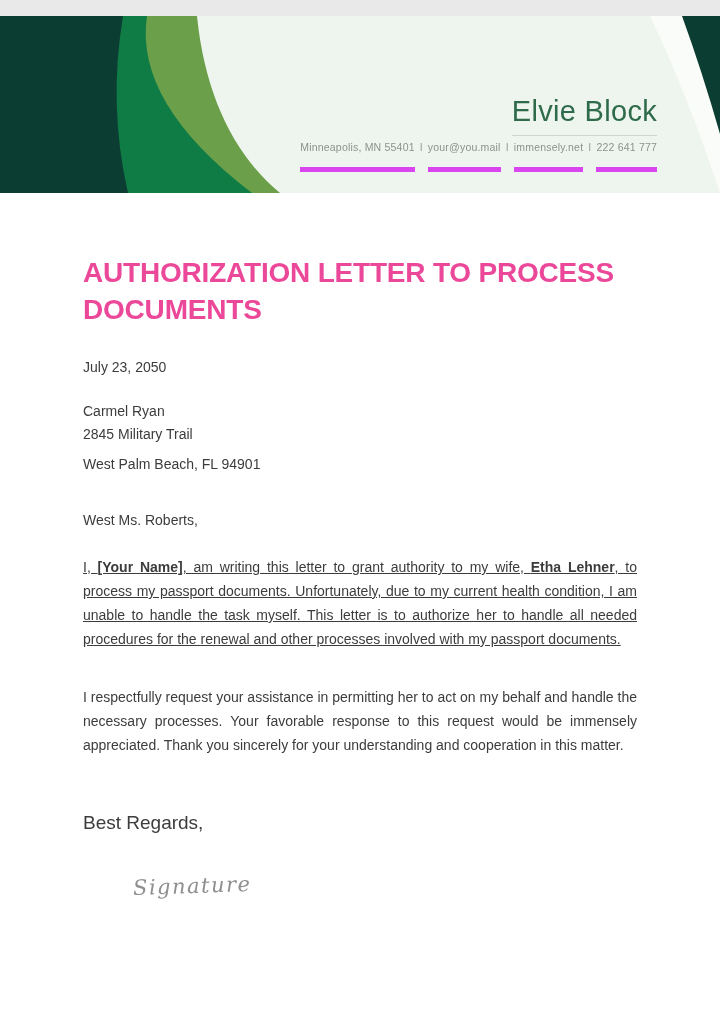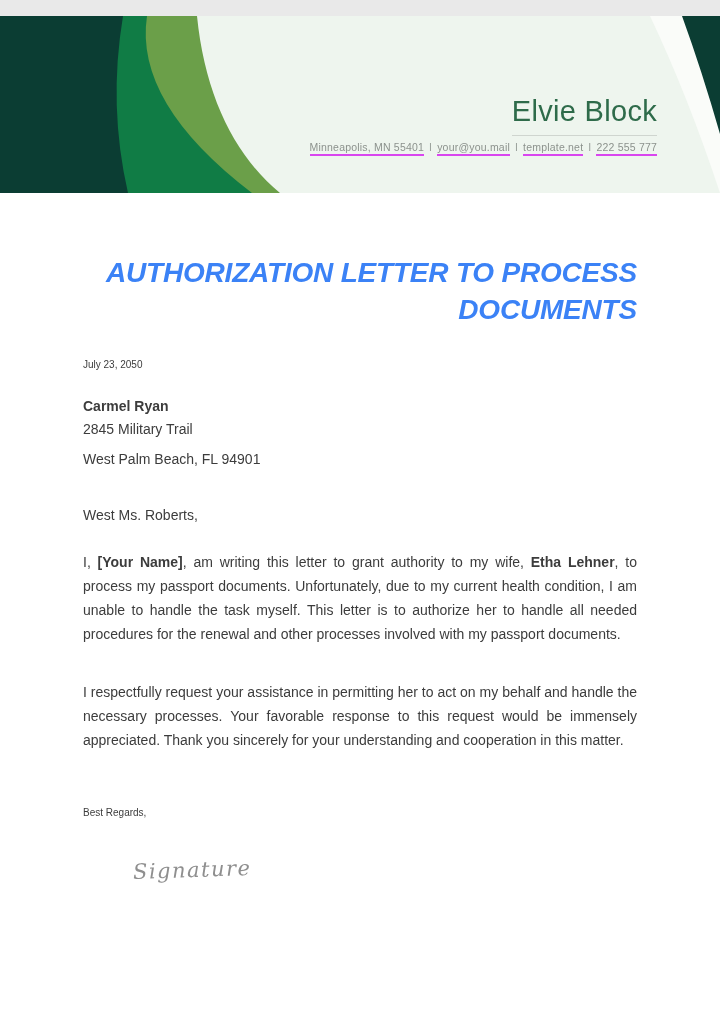--- a/index.html
+++ b/index.html
@@ -25,41 +25,40 @@
     padding-bottom:7px;
     border-bottom:1px solid #CFD5CF;
   }
   .brand-contact {
     margin-top:5px;
     font-size:10.5px;
     color:#8C928D;
     letter-spacing:0.2px;
     white-space:nowrap;
   }
-  .contact-item { border-bottom:2px solid #d946ef; padding-bottom:1px; }
+  .contact-item { border-bottom:5px solid #d946ef; padding-bottom:14px; }
   .contact-sep { margin:0 5px; color:#99A09A; }
   
   .letter { padding:61px 83px 0 83px; color:#3C3C3C; }
   .doc-title {
-    text-align:right;
+    text-align:left;
     font-size:28px; line-height:37px;
     font-weight:700;
     letter-spacing:-0.2px;
-    color:#3b82f6;
-    font-style:italic;
+    color:#ec4899;
   }
-  .date-line { margin-top:31px; font-size:10px; }
+  .date-line { margin-top:31px; font-size:14px; }
   .recipient { margin-top:25px; font-size:14px; line-height:23px; }
-  .recipient-name { font-weight:700; }
+  .recipient-name { font-weight:400; }
   .recipient-city { margin-top:7px; }
   .salutation { margin-top:36px; font-size:14px; }
   .para { font-size:14px; line-height:24px; text-align:justify; }
-  .para-1 { margin-top:27px; }
+  .para-1 { margin-top:27px;text-decoration:underline; }
   .para-2 { margin-top:34px; }
-  .closing { margin-top:55px; font-size:10px; }
+  .closing { margin-top:55px; font-size:19px; }
   .signature {
     margin-top:40px; margin-left:50px;
     display:inline-block;
     font-family:"DejaVu Serif", serif;
     font-style:italic;
     font-size:21px;
     color:#8F8F8F;
     letter-spacing:1.5px;
     transform:rotate(-2deg);
   }
@@ -75,21 +74,21 @@
       <path d="M650,0 Q688,80 720,177 L720,0 Z" fill="#FAFCF9"></path>
       <path d="M682,0 Q702,55 720,118 L720,0 Z" fill="#0B3D33"></path>
       <path d="M0,0 L197,0 C205,80 235,140 280,177 L0,177 Z" fill="#6B9F49"></path>
       <path d="M0,0 L147,0 Q134,87 252,177 L0,177 Z" fill="#107C45"></path>
       <path d="M0,0 L123,0 Q108,90 128,177 L0,177 Z" fill="#0B3D33"></path>
     </svg>
 
     <div class="head-text">
       <span class="brand-name">Elvie Block</span>
       <div class="brand-contact">
-        <span class="contact-item">Minneapolis, MN 55401</span><span class="contact-sep">I</span><span class="contact-item">your@you.mail</span><span class="contact-sep">I</span><span class="contact-item">template.net</span><span class="contact-sep">I</span><span class="contact-item">222 555 777</span>
+        <span class="contact-item">Minneapolis, MN 55401</span><span class="contact-sep">I</span><span class="contact-item">your@you.mail</span><span class="contact-sep">I</span><span class="contact-item">immensely.net</span><span class="contact-sep">I</span><span class="contact-item">222 641 777</span>
       </div>
     </div>
   </header>
 
   <main class="letter">
 
     <h1 class="doc-title">
       <span>AUTHORIZATION LETTER TO PROCESS</span><br>
       <span>DOCUMENTS</span>
     </h1>

